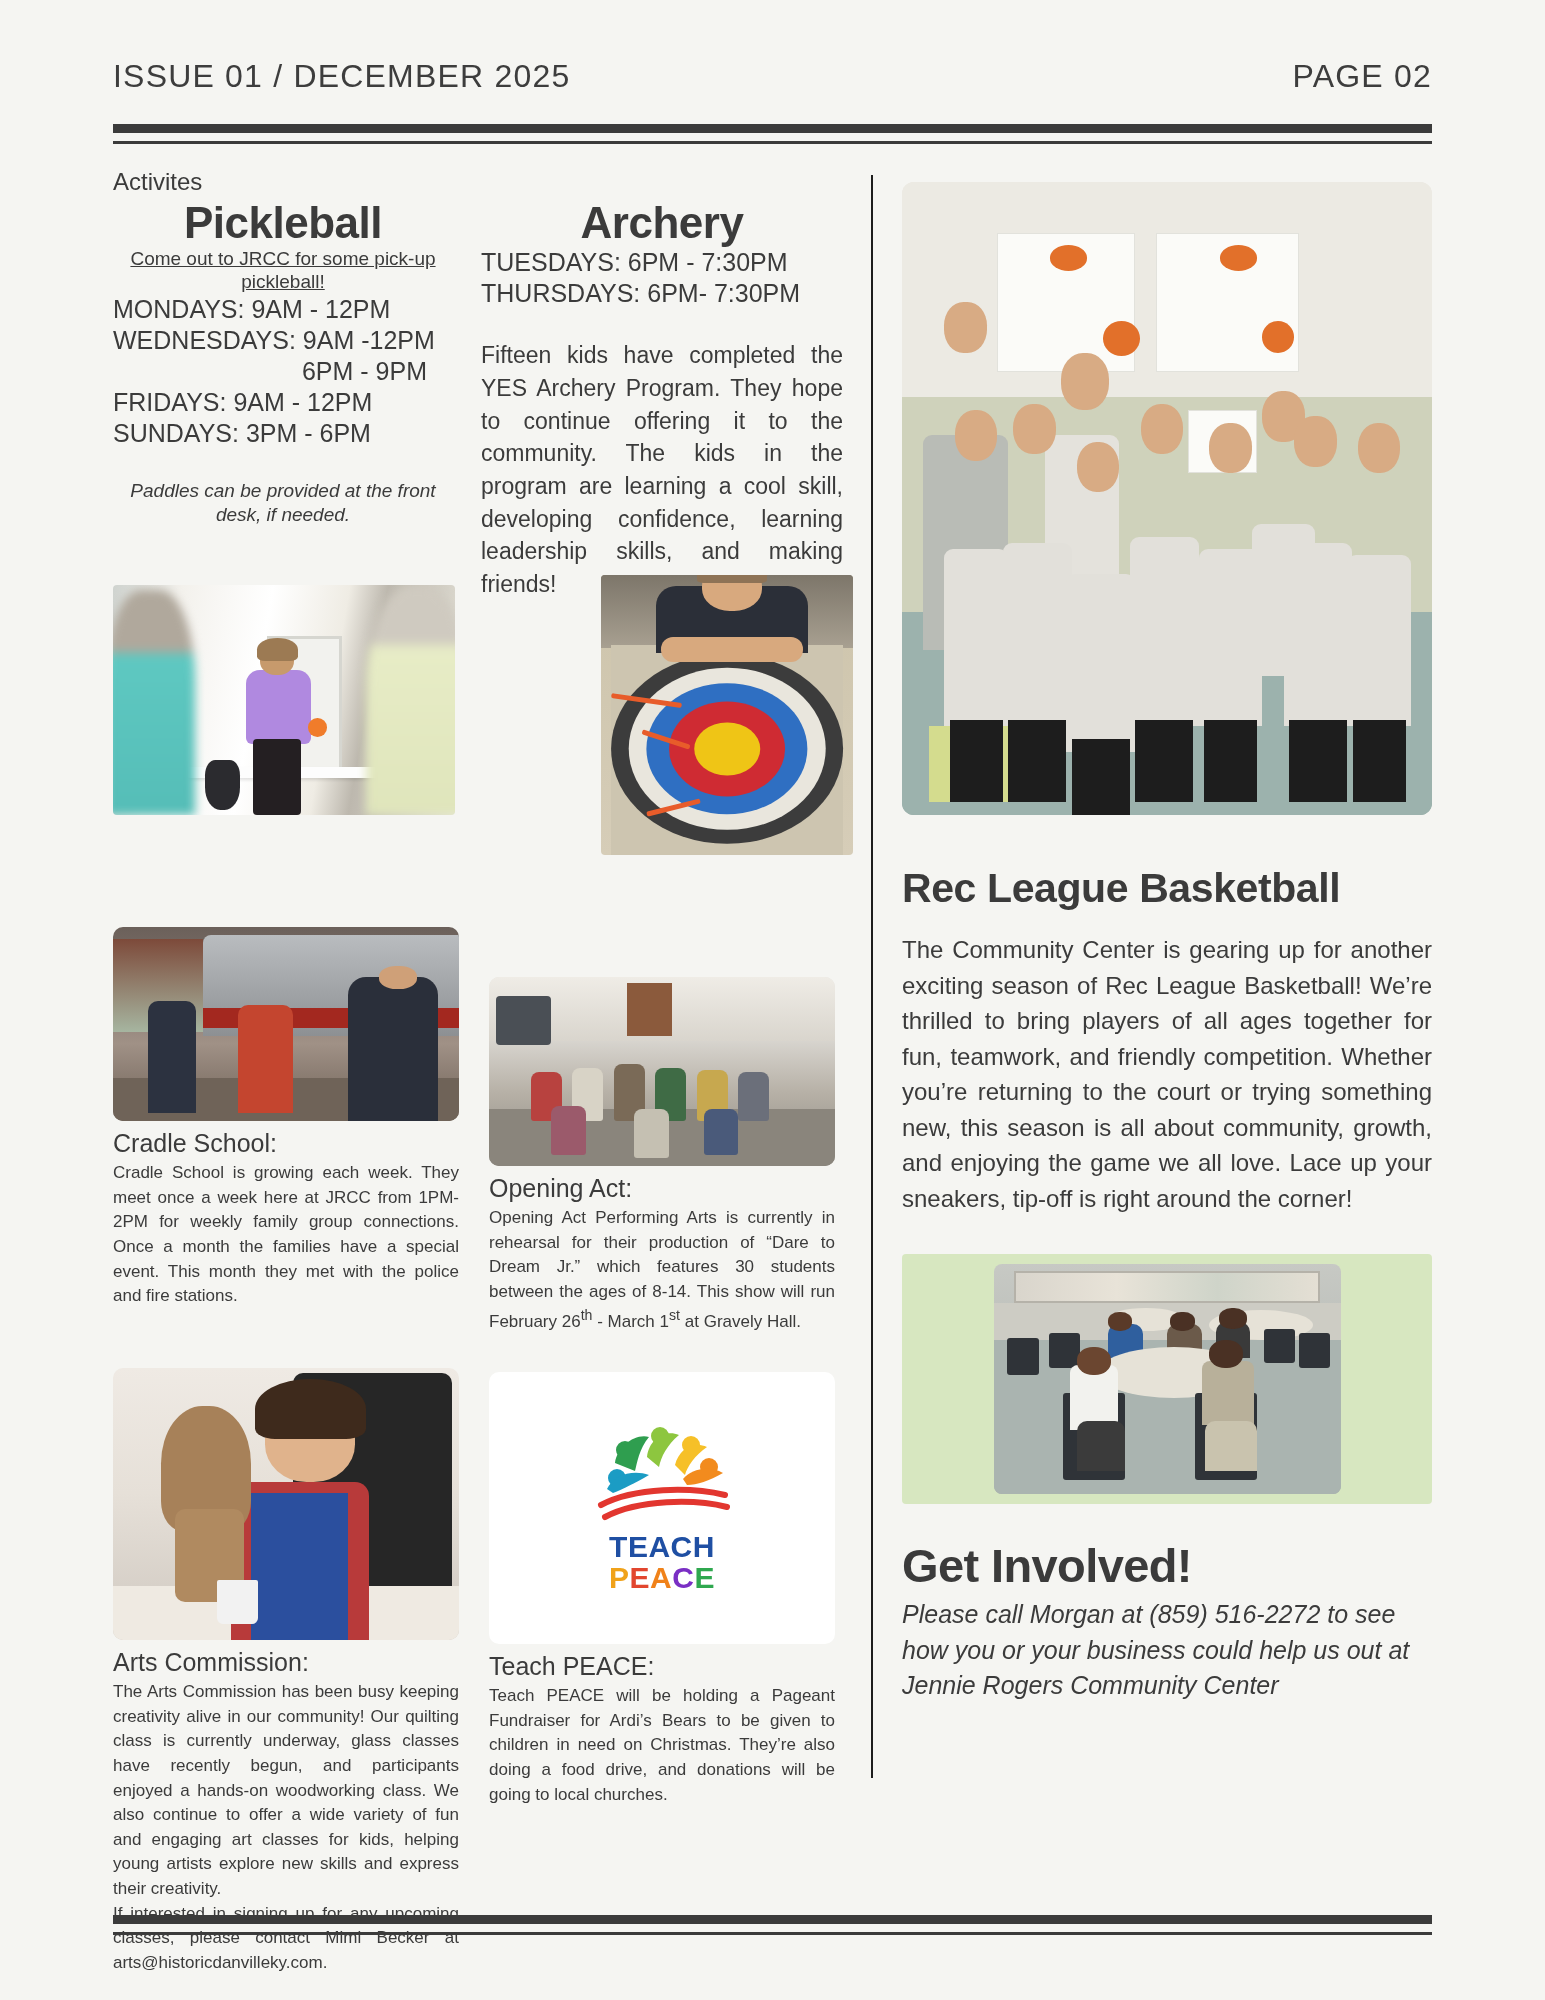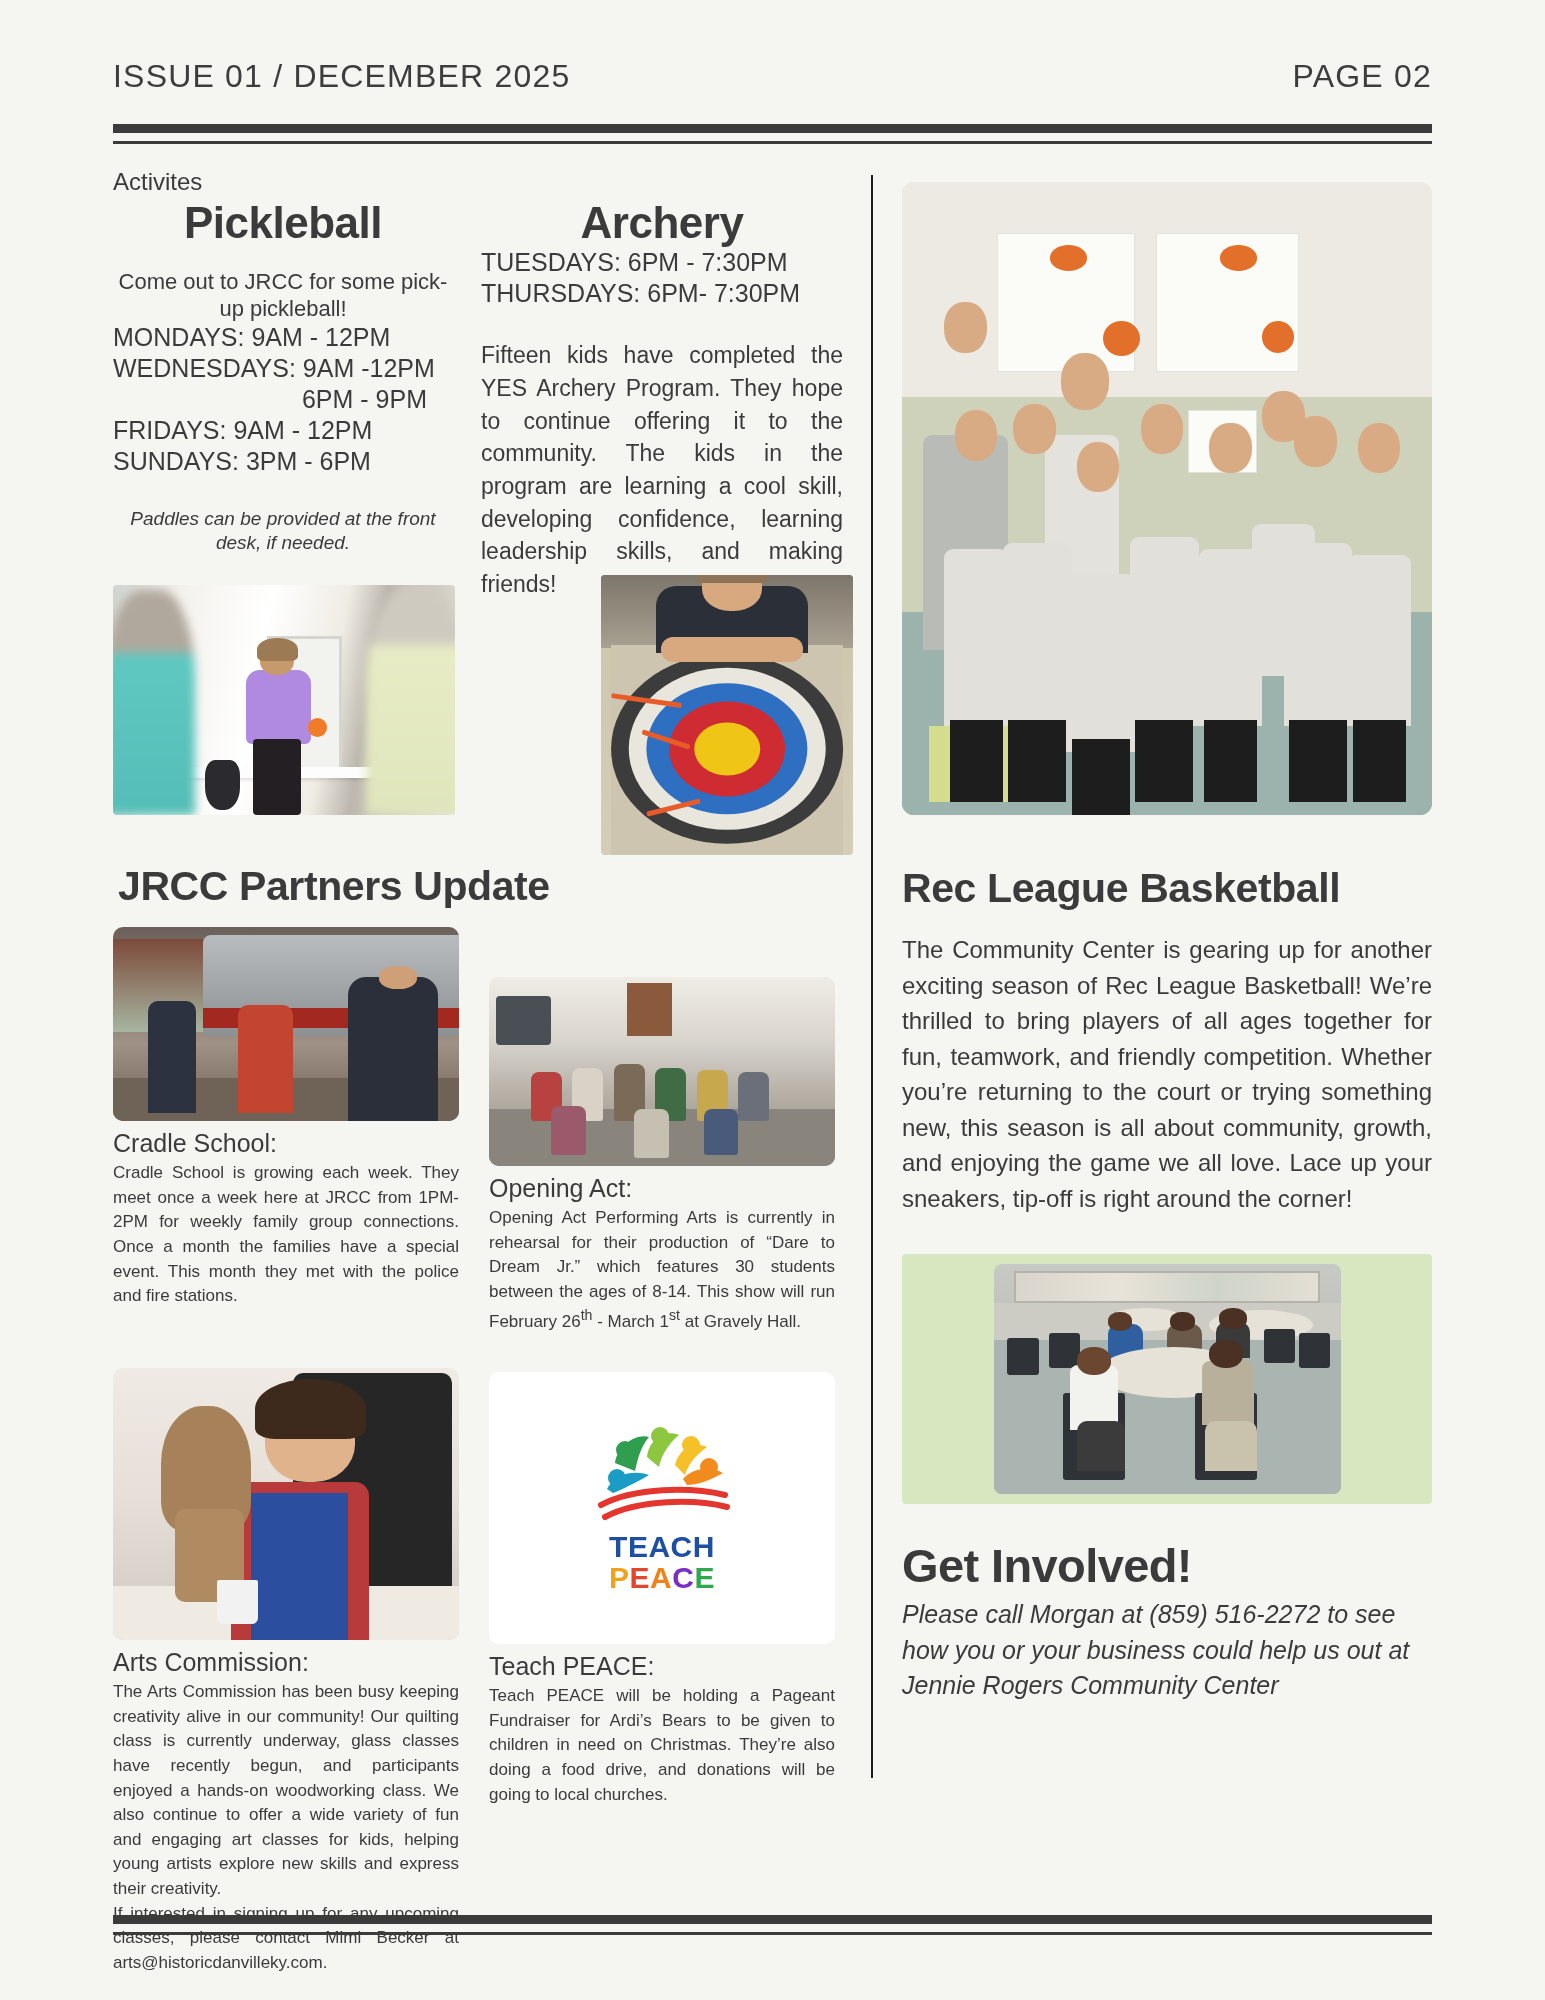--- a/index.html
+++ b/index.html
@@ -35,21 +35,21 @@
   .activities-label { font-size: 24px; color: #3b3b3b; margin-bottom: 2px; }
 
   .twocol { display: flex; gap: 28px; }
   .col-pb { width: 340px; }
   .col-ar { width: 362px; }
 
   .big-title {
     font-size: 44px; font-weight: 700; color: #3b3b3b; text-align: center;
     letter-spacing: -0.5px; line-height: 1.12;
   }
-  .pb-intro { font-size: 22px; text-align: center; line-height: 1.2; margin-top: 22px; }
+  .pb-intro { font-size: 19px; text-align: center; line-height: 1.2; margin-top: 1px; text-decoration: underline; }
   .pb-line { font-size: 25px; line-height: 1.24; }
   .pb-line.indent { text-align: right; padding-right: 26px; }
   .pb-note {
     font-size: 19px; font-style: italic; text-align: center; line-height: 1.25;
     margin-top: 30px; padding: 0 8px;
   }
 
   .ar-line { font-size: 25px; line-height: 1.24; }
   .ar-body { font-size: 23px; line-height: 1.42; text-align: justify; margin-top: 30px; }
 
@@ -253,21 +253,20 @@
     <div class="ar-ring r5"></div>
     <div class="ar-kid-shirt"></div>
     <div class="ar-kid-head"></div>
     <div class="ar-kid-hair"></div>
     <div class="ar-kid-arm"></div>
     <div class="ar-arrow ar-a1"></div>
     <div class="ar-arrow ar-a2"></div>
     <div class="ar-arrow ar-a3"></div>
   </div>
 
-  <div class="partners-title">JRCC Partners Update</div>
 
   <div class="pcard p-cradle">
     <div class="pimg" style="height:194px; position:relative;">
       <div class="img-fill ff-bg"></div>
       <div class="ff-shelf"></div>
       <div class="ff-truck"></div>
       <div class="ff-truck-red"></div>
       <div class="ff-ground"></div>
       <div class="ff-kid1"></div>
       <div class="ff-kid2"></div>

